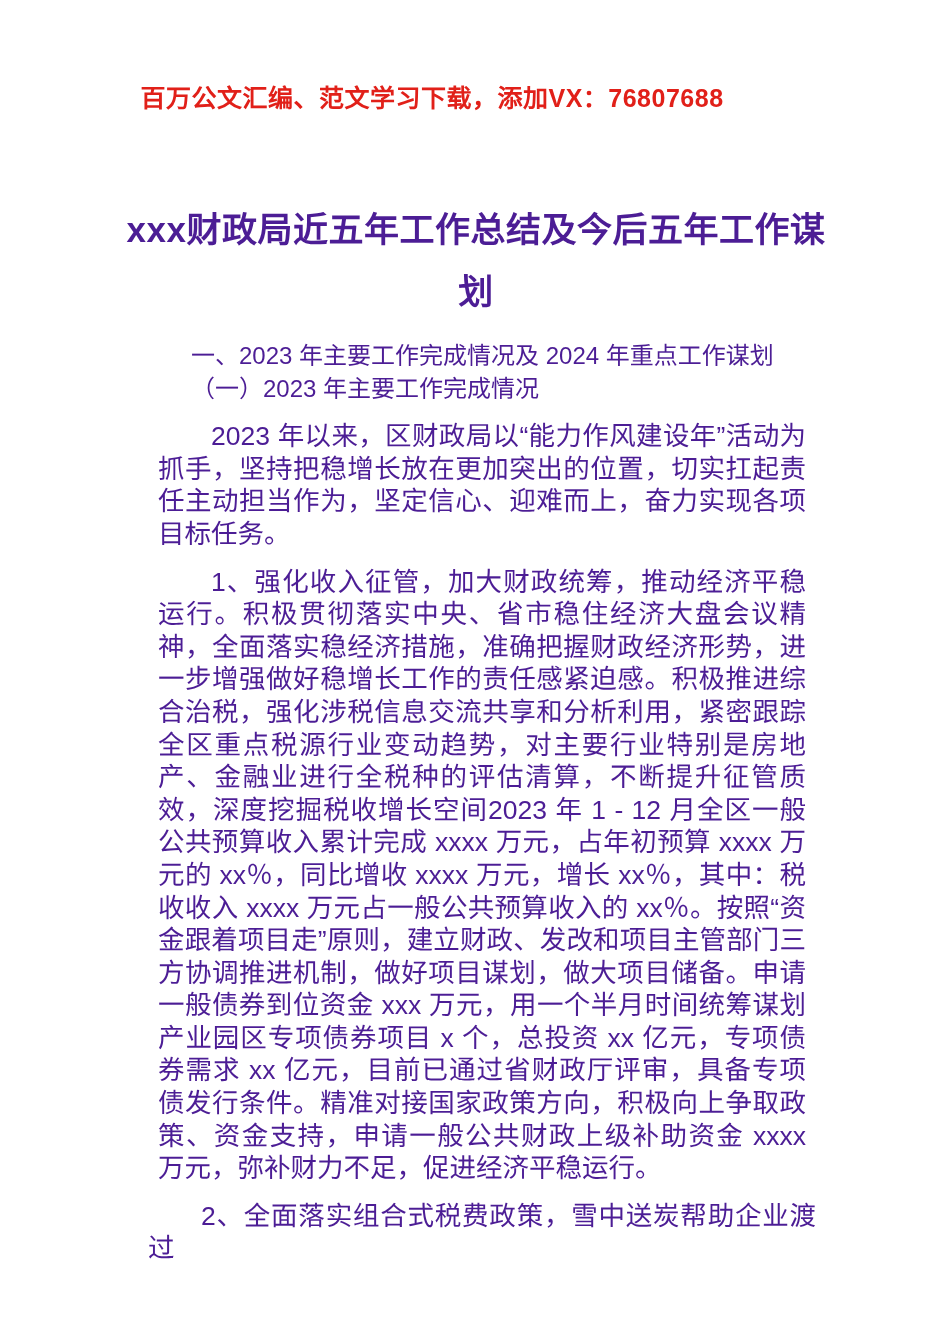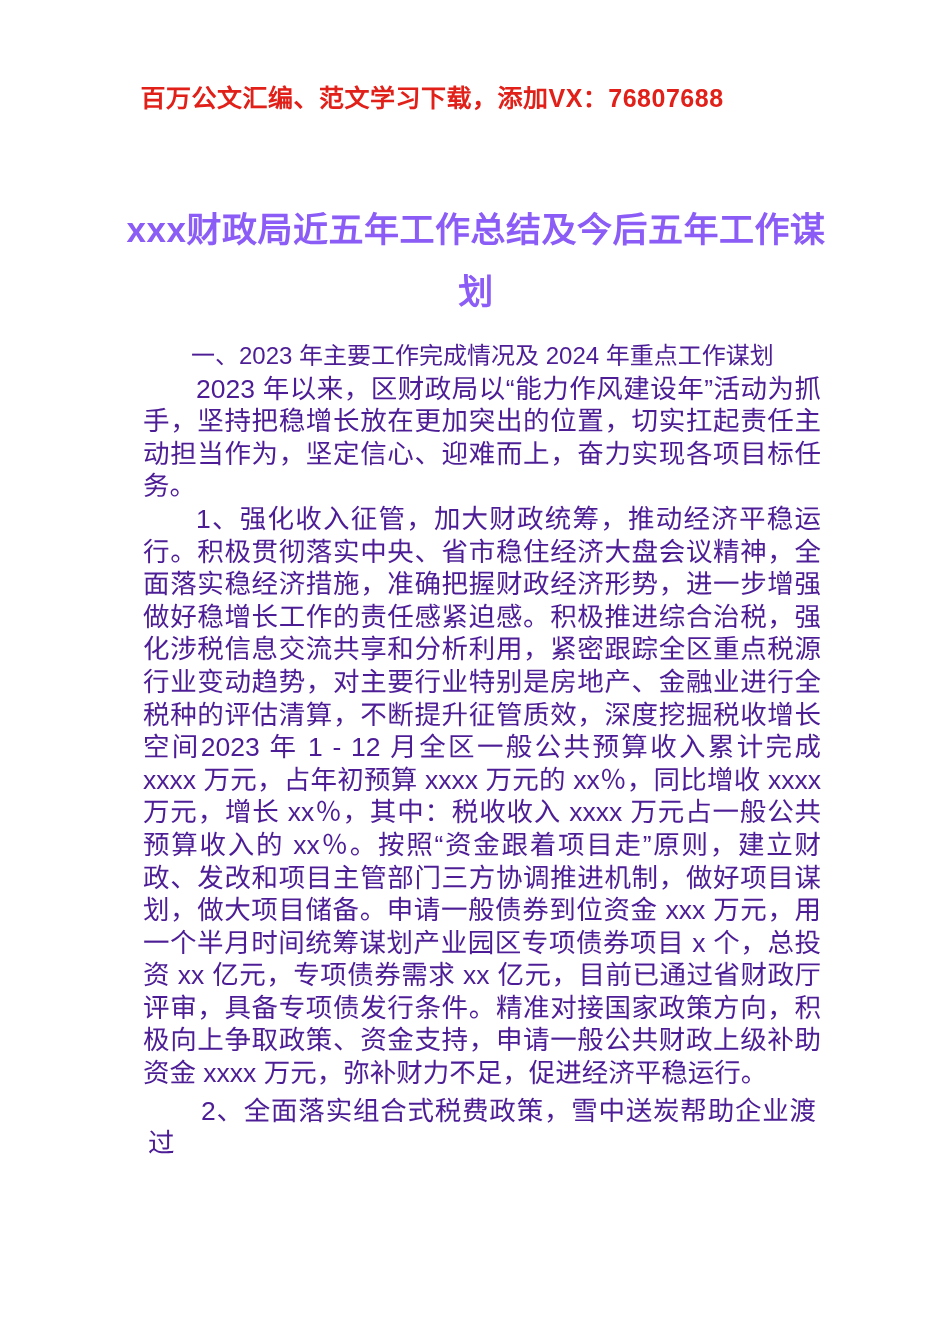--- a/index.html
+++ b/index.html
@@ -39,21 +39,21 @@
   
   .doc-title {
     position: absolute;
     top: 176px;
     left: 120px;
     width: 712px;
     text-align: center;
     font-size: 35px;
     line-height: 62px;
     font-weight: 700;
-    color: #8b5cf6;
+    color: #4c1d95;
     letter-spacing: 0.5px;
   }
 
   
   .body-block {
     position: absolute;
     top: 340px;
     left: 143px;
     width: 678px;
     font-size: 26.5px;
@@ -69,21 +69,21 @@
     text-indent: 2em;
     margin: 0;
     white-space: nowrap;
   }
 
   .heading-line.sub {
     text-indent: 2em;
   }
 
   .para {
-    margin: 0;
+    margin: 15px;
     text-indent: 2em;
     text-align: justify;
     text-justify: inter-ideograph;
   }
 
   
   .para.partial {
     margin: 5px;
   }
 </style>
@@ -93,20 +93,21 @@
 <div class="page">
 
   <div class="promo-header">百万公文汇编、范文学习下载，添加VX：76807688</div>
 
   <h1 class="doc-title">xxx财政局近五年工作总结及今后五年工作谋划</h1>
 
   <div class="body-block">
 
     <p class="heading-line">一、2023 年主要工作完成情况及 2024 年重点工作谋划</p>
 
+    <p class="heading-line sub">（一）2023 年主要工作完成情况</p>
 
     <p class="para">2023 年以来，区财政局以“能力作风建设年”活动为抓手，坚持把稳增长放在更加突出的位置，切实扛起责任主动担当作为，坚定信心、迎难而上，奋力实现各项目标任务。</p>
 
     <p class="para">1、强化收入征管，加大财政统筹，推动经济平稳运行。积极贯彻落实中央、省市稳住经济大盘会议精神，全面落实稳经济措施，准确把握财政经济形势，进一步增强做好稳增长工作的责任感紧迫感。积极推进综合治税，强化涉税信息交流共享和分析利用，紧密跟踪全区重点税源行业变动趋势，对主要行业特别是房地产、金融业进行全税种的评估清算，不断提升征管质效，深度挖掘税收增长空间2023 年 1 - 12 月全区一般公共预算收入累计完成 xxxx 万元，占年初预算 xxxx 万元的 xx％，同比增收 xxxx 万元，增长 xx％，其中：税收收入 xxxx 万元占一般公共预算收入的 xx％。按照“资金跟着项目走”原则，建立财政、发改和项目主管部门三方协调推进机制，做好项目谋划，做大项目储备。申请一般债券到位资金 xxx 万元，用一个半月时间统筹谋划产业园区专项债券项目 x 个，总投资 xx 亿元，专项债券需求 xx 亿元，目前已通过省财政厅评审，具备专项债发行条件。精准对接国家政策方向，积极向上争取政策、资金支持，申请一般公共财政上级补助资金 xxxx 万元，弥补财力不足，促进经济平稳运行。</p>
 
     <p class="para partial">2、全面落实组合式税费政策，雪中送炭帮助企业渡过</p>
 
   </div>
 
 </div>

